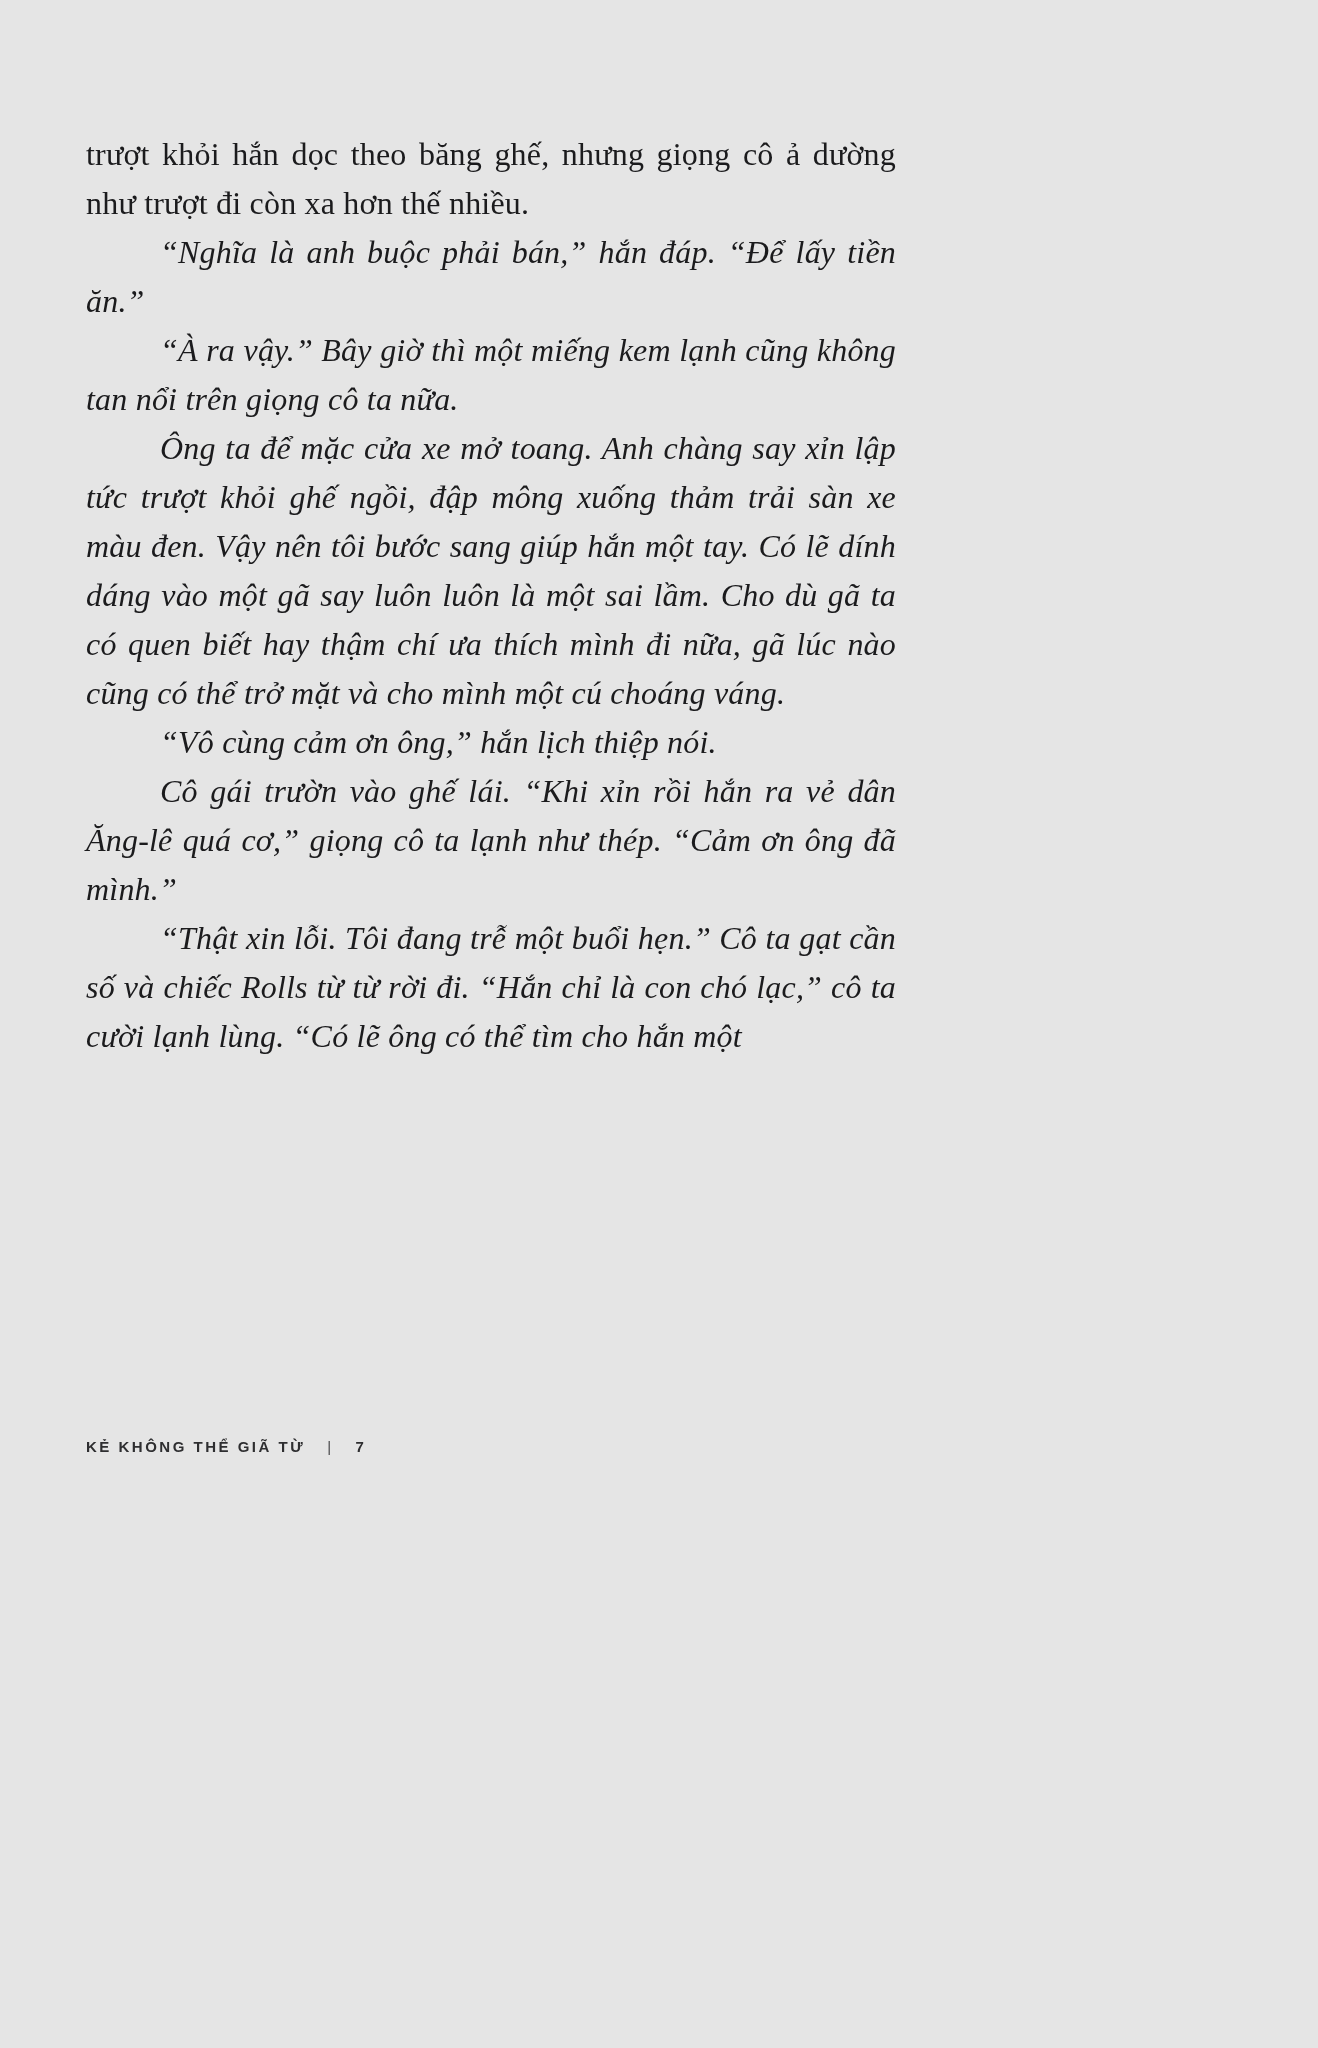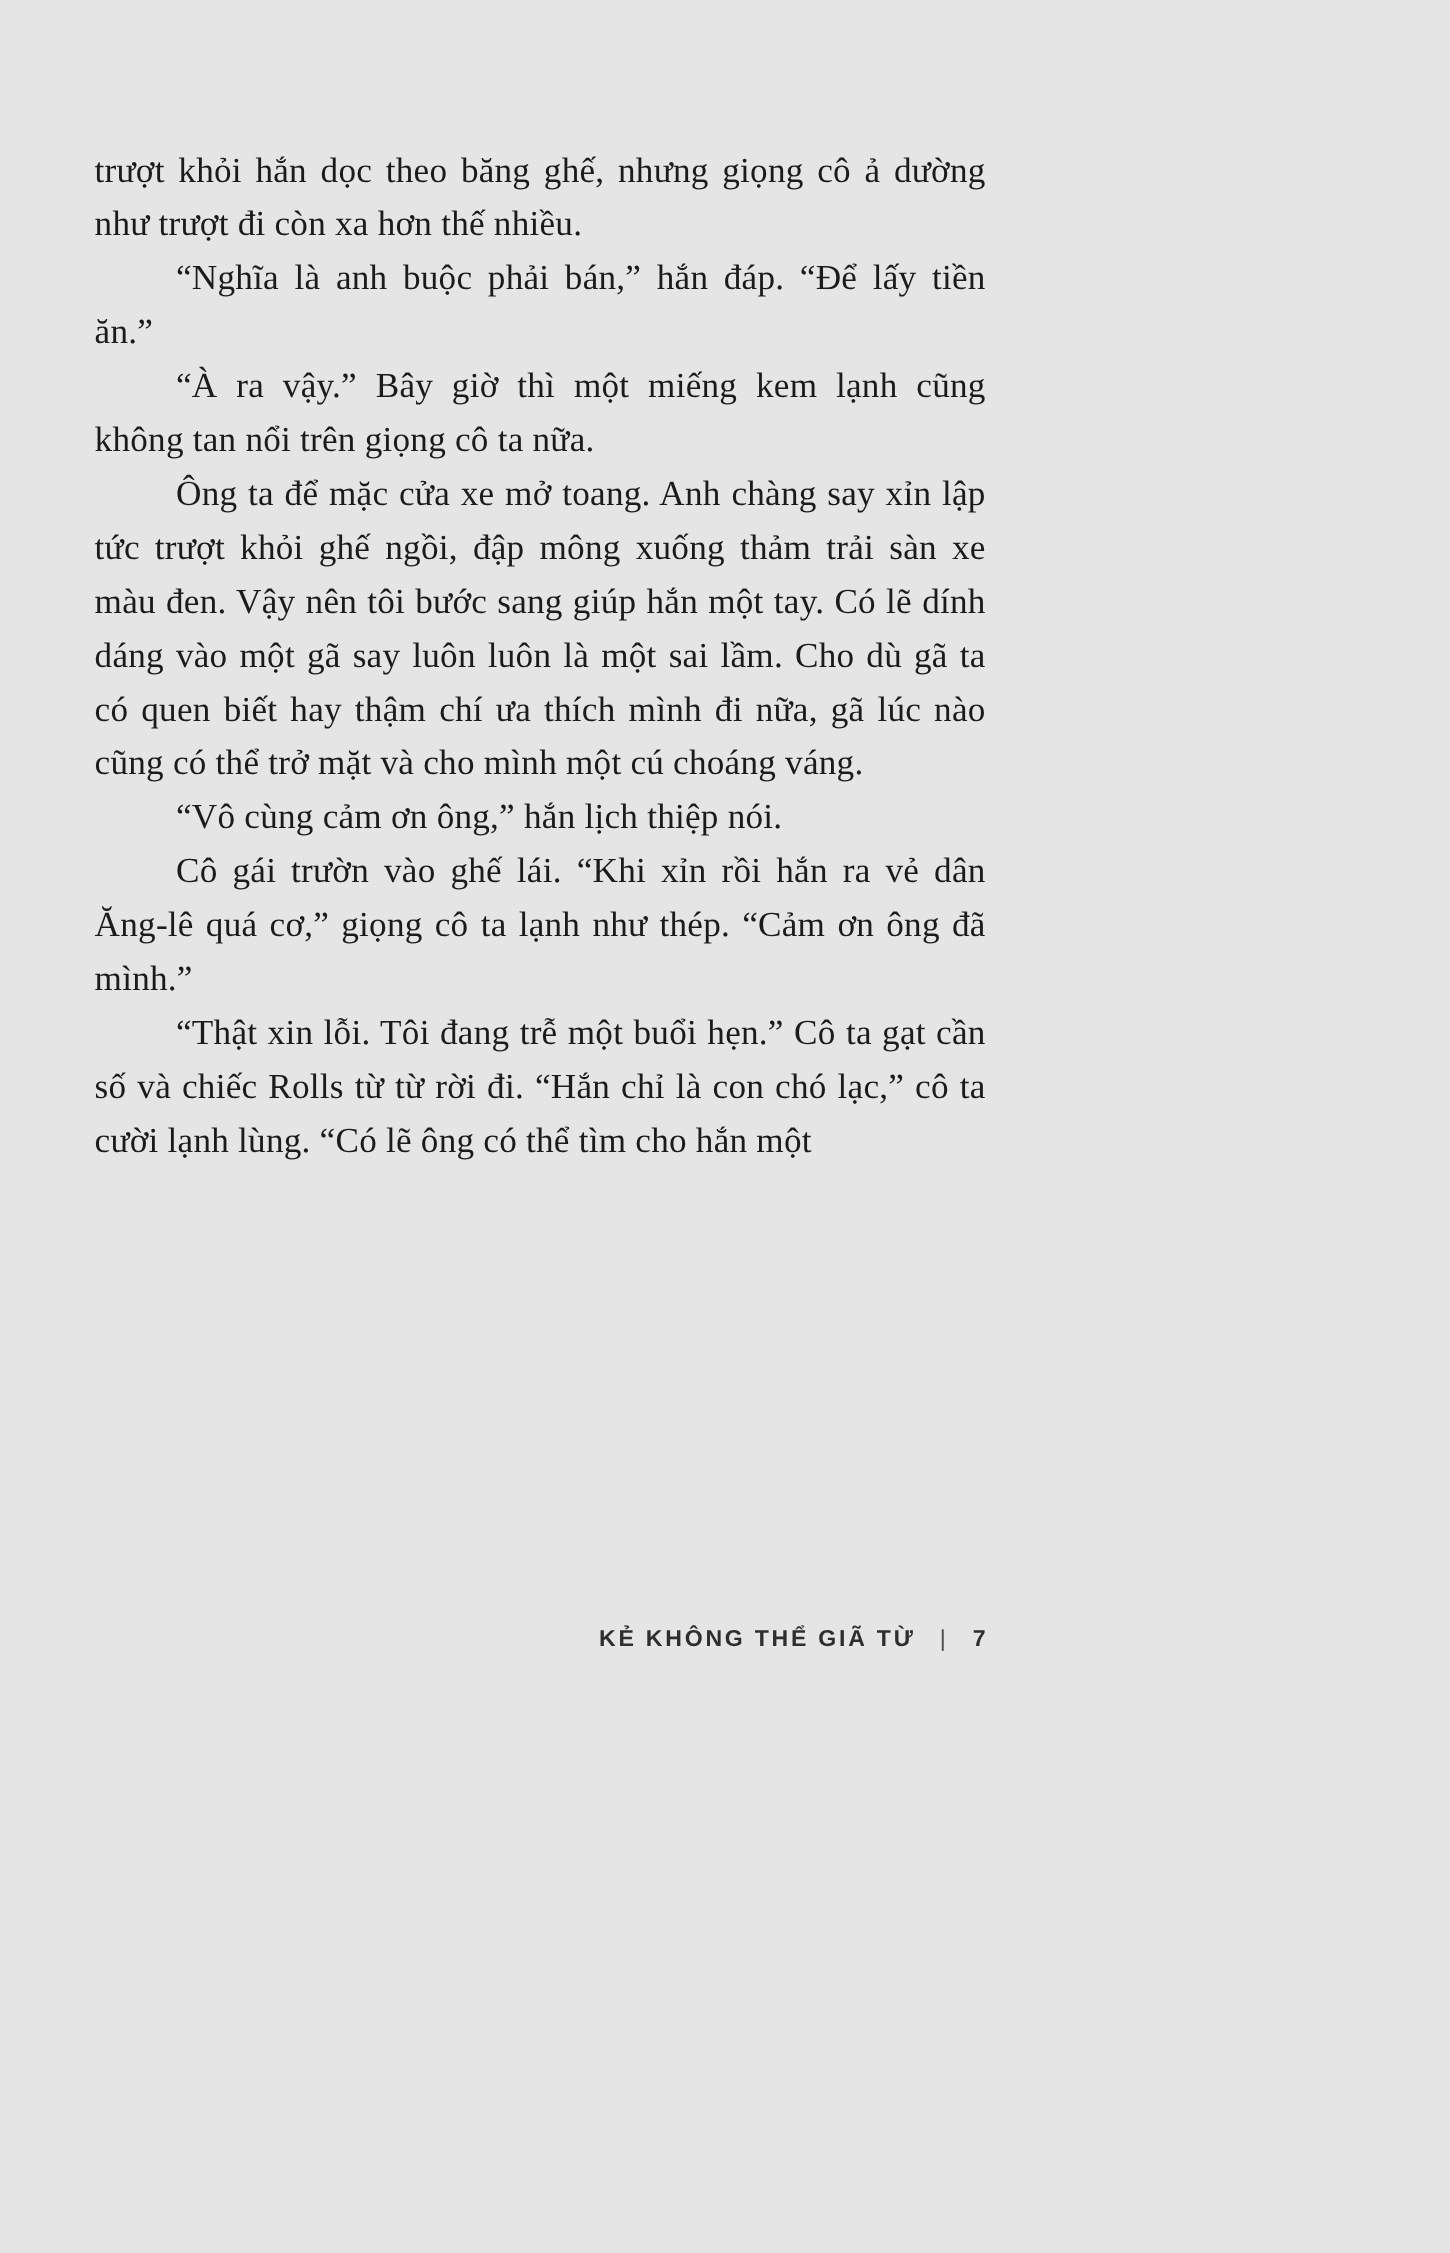--- a/index.html
+++ b/index.html
@@ -25,34 +25,34 @@
   .para {
     margin: 0;
     font-size: 32px;
     line-height: 49px;
     text-align: justify;
     text-justify: inter-word;
     letter-spacing: 0.2px;
   }
   .para.indent {
     text-indent: 74px;
+    font-style: italic;
   }
   .footer {
     position: absolute;
     left: 86px;
     top: 1438px;
     width: 810px;
-    text-align: right;
+    text-align: left;
     font-family: "Liberation Sans", "DejaVu Sans", sans-serif;
-    font-size: 21px;
+    font-size: 15px;
     font-weight: 700;
     letter-spacing: 2.5px;
     color: #2e2e30;
     white-space: nowrap;
-    margin-top: 40px;
   }
   .footer .sep {
     display: inline-block;
     margin: 0 22px;
     font-weight: 400;
     color: #4a4a4c;
   }
   .footer .page-num {
     letter-spacing: 0;
   }

